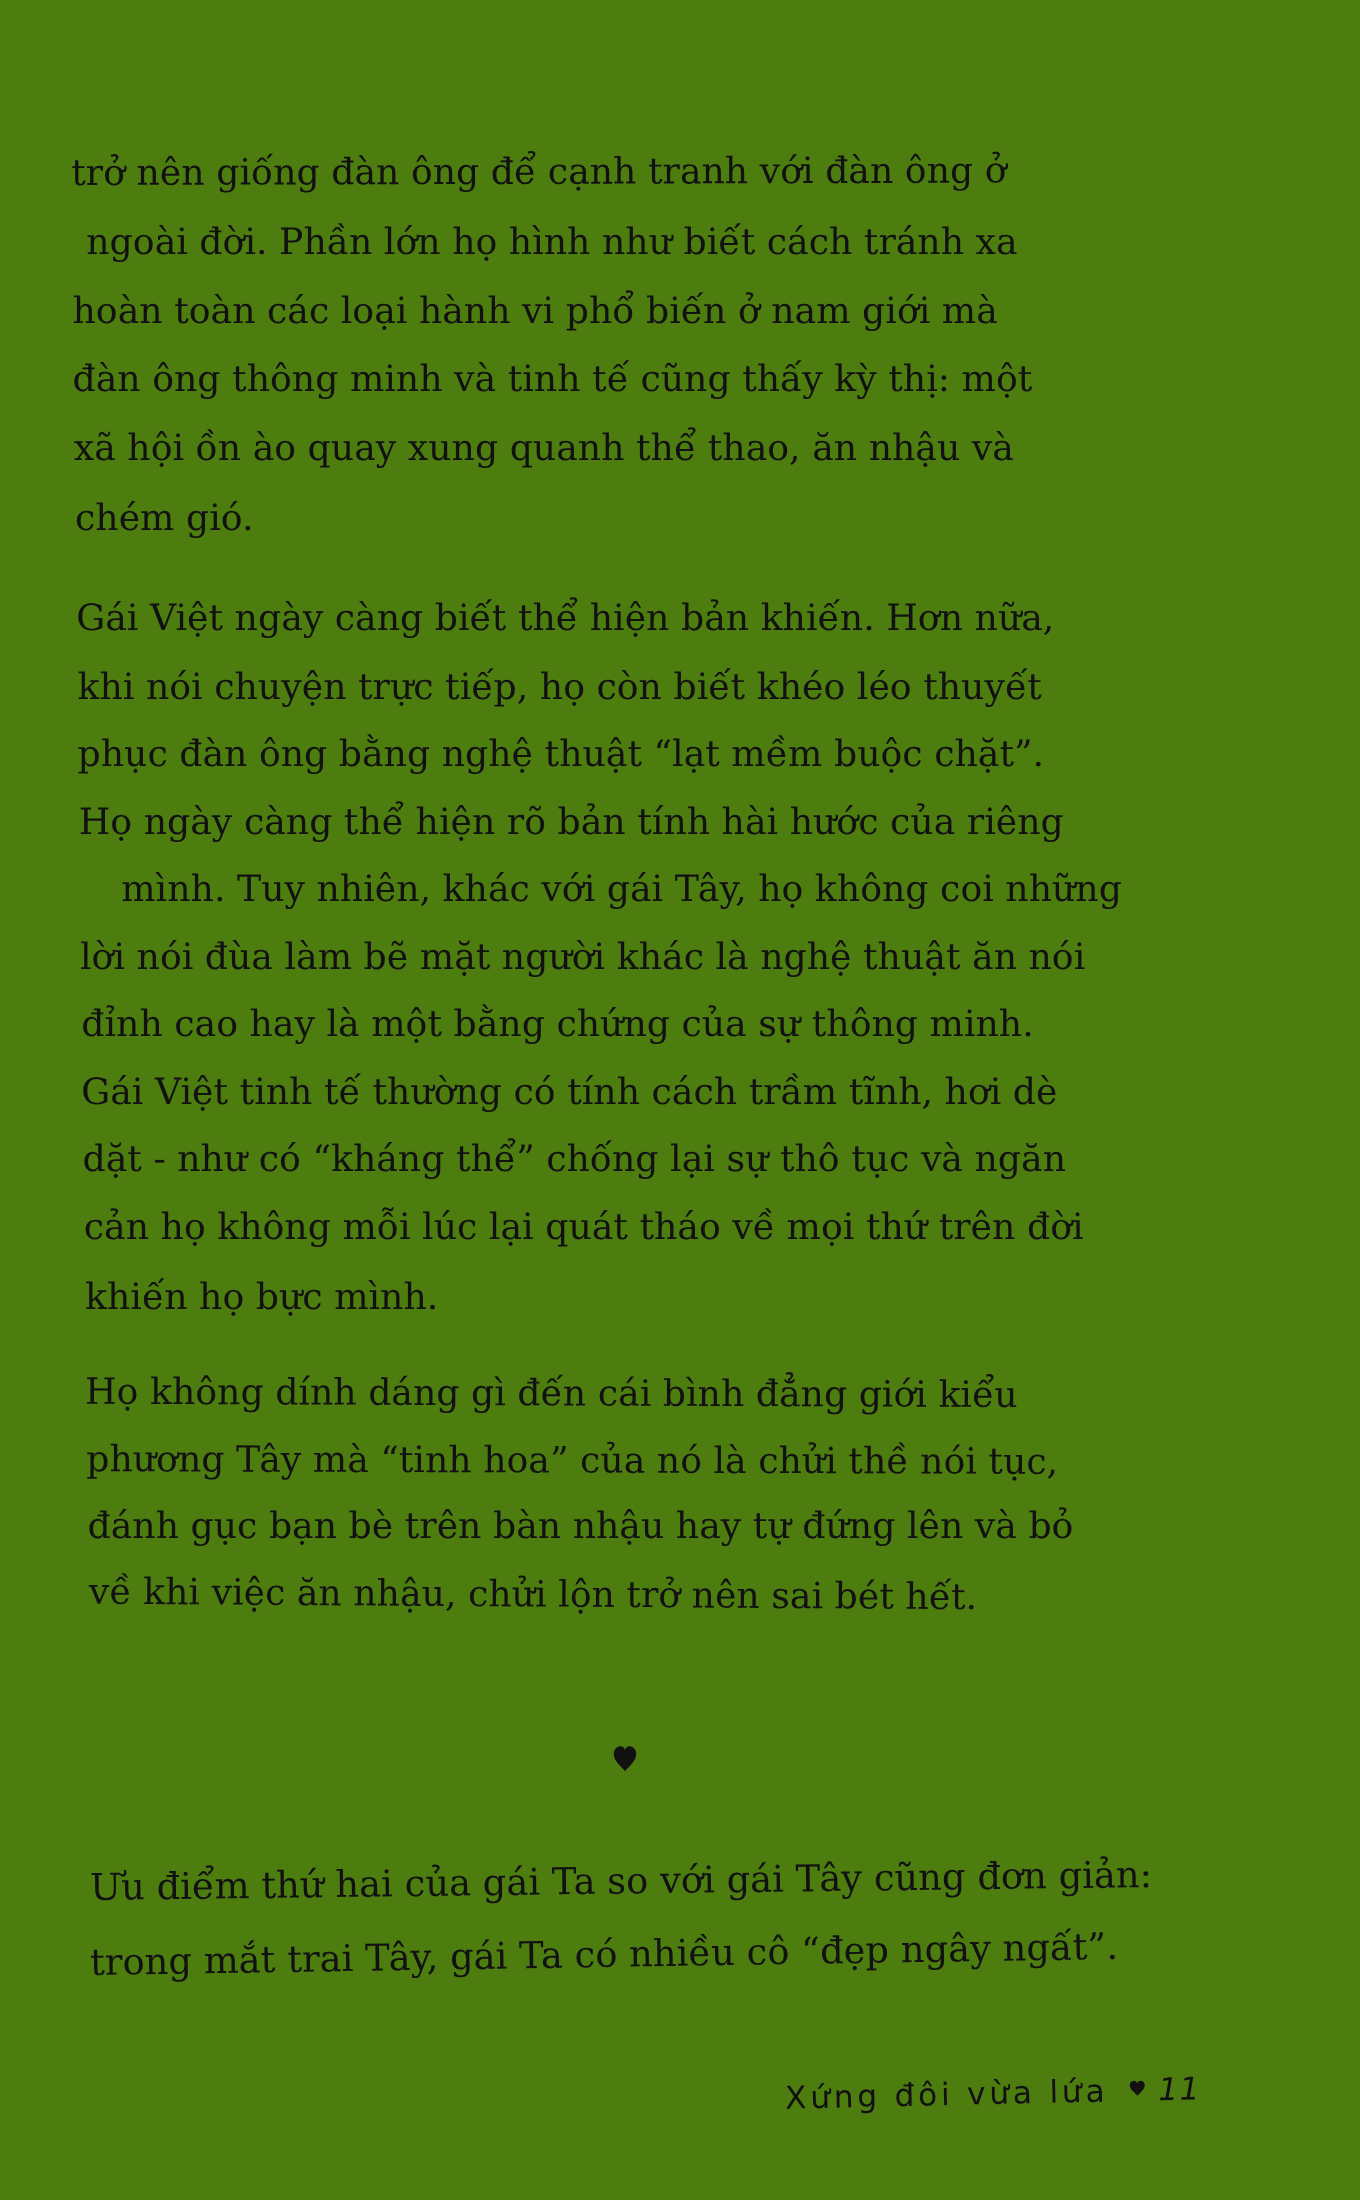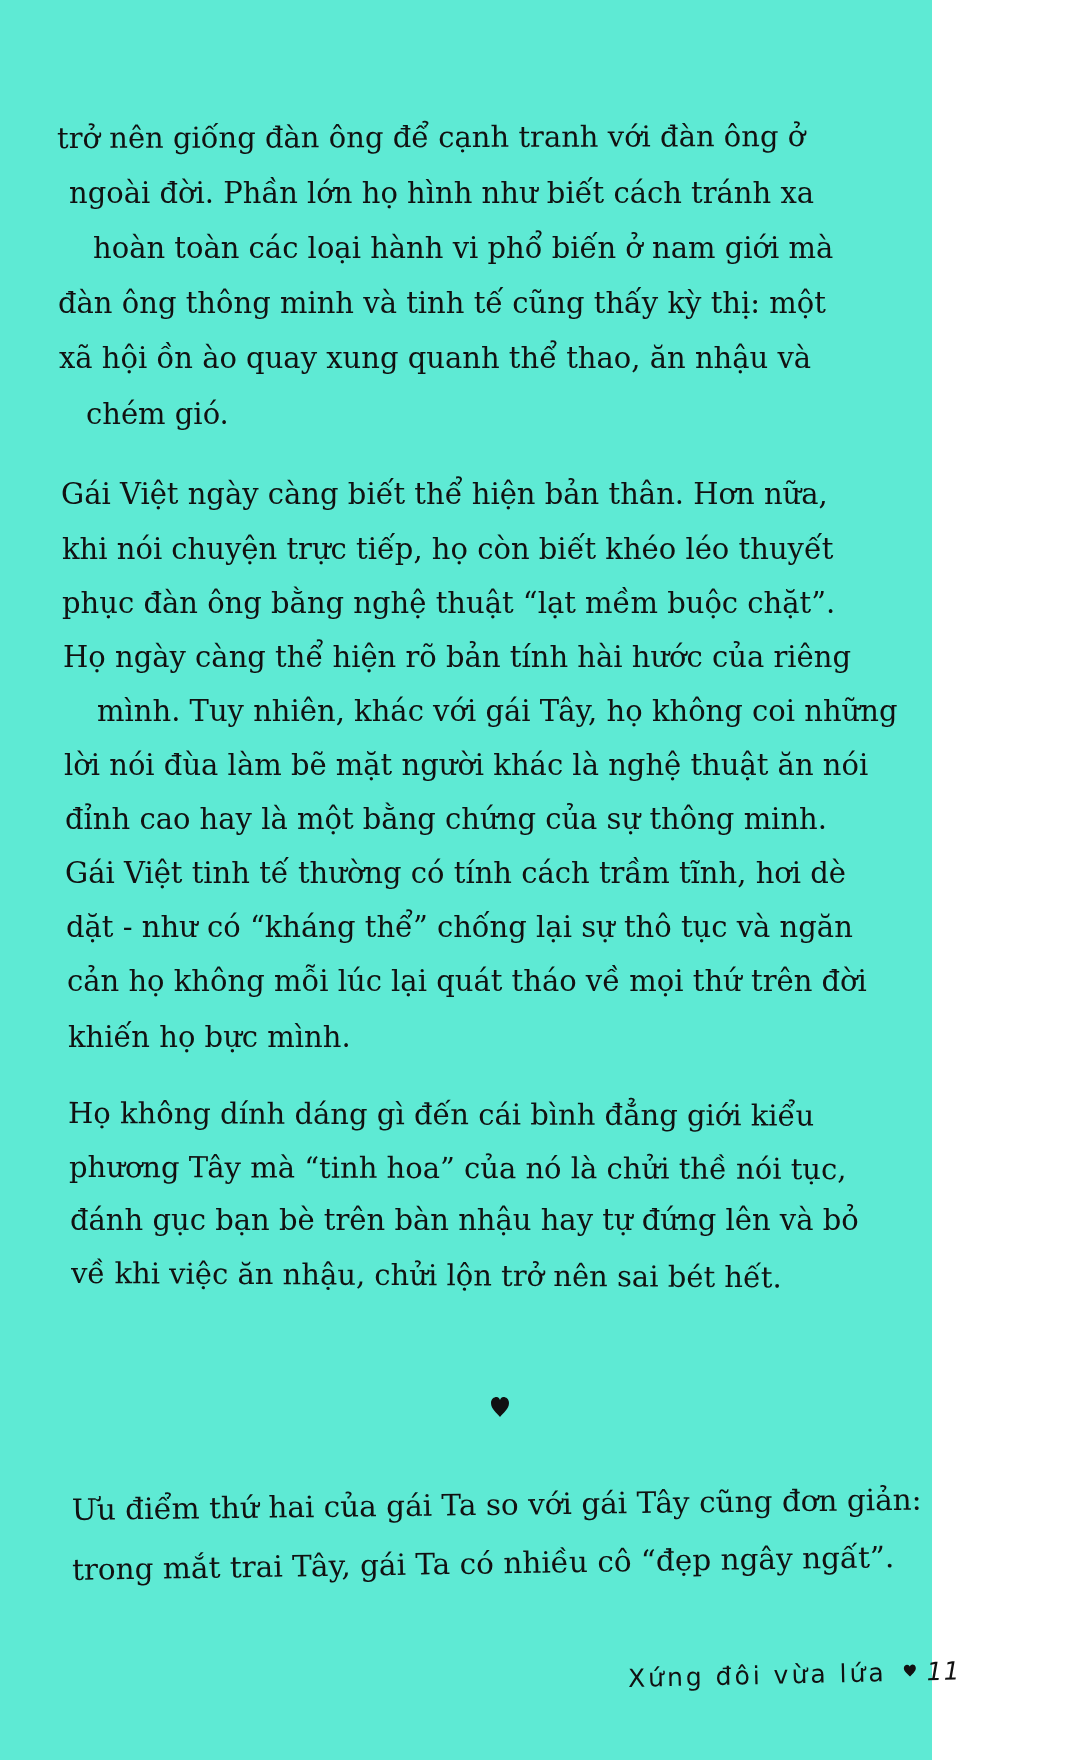--- a/index.html
+++ b/index.html
@@ -11,23 +11,23 @@
       width: 1088px;
       height: 1760px;
       position: relative;
       overflow: hidden;
       color: #111111;
       font-family: "DejaVu Serif", "Liberation Serif", serif;
     }
     .page {
       position: absolute;
       left: 0; top: 0;
-      width: 932px;
+      width: 1088px;
       height: 1760px;
-      background: #5eead4;
+      background: #4d7c0f;
     }
     .line {
       position: absolute;
       white-space: nowrap;
       font-size: 29px;
       line-height: 40px;
       letter-spacing: 0px;
       transform-origin: left center;
     }
     .ornament {
@@ -62,28 +62,28 @@
     }
   </style>
 </head>
 <body>
 
 <div class="page">
 
   <div>
     <div class="line" style="left:57px; top:118px; transform:rotate(-0.15deg);">trở nên giống đàn ông để cạnh tranh với đàn ông ở</div>
     <div class="line" style="left:69px; top:173px;">ngoài đời. Phần lớn họ hình như biết cách tránh xa</div>
-    <div class="line" style="left:58px; top:228px;margin-left:35px;">hoàn toàn các loại hành vi phổ biến ở nam giới mà</div>
+    <div class="line" style="left:58px; top:228px;">hoàn toàn các loại hành vi phổ biến ở nam giới mà</div>
     <div class="line" style="left:58px; top:283px;">đàn ông thông minh và tinh tế cũng thấy kỳ thị: một</div>
     <div class="line" style="left:59px; top:338px;text-align:center;">xã hội ồn ào quay xung quanh thể thao, ăn nhậu và</div>
-    <div class="line" style="left:60px; top:394px;margin-left:26px;">chém gió.</div>
+    <div class="line" style="left:60px; top:394px;">chém gió.</div>
   </div>
 
   <div>
-    <div class="line" style="left:61px; top:474px;">Gái Việt ngày càng biết thể hiện bản thân. Hơn nữa,</div>
+    <div class="line" style="left:61px; top:474px;">Gái Việt ngày càng biết thể hiện bản khiến. Hơn nữa,</div>
     <div class="line" style="left:62px; top:529px;">khi nói chuyện trực tiếp, họ còn biết khéo léo thuyết</div>
     <div class="line" style="left:62px; top:583px;">phục đàn ông bằng nghệ thuật “lạt mềm buộc chặt”.</div>
     <div class="line" style="left:63px; top:637px;text-align:right;">Họ ngày càng thể hiện rõ bản tính hài hước của riêng</div>
     <div class="line" style="left:63px; top:691px;margin-left:34px;">mình. Tuy nhiên, khác với gái Tây, họ không coi những</div>
     <div class="line" style="left:64px; top:745px;">lời nói đùa làm bẽ mặt người khác là nghệ thuật ăn nói</div>
     <div class="line" style="left:65px; top:799px;">đỉnh cao hay là một bằng chứng của sự thông minh.</div>
     <div class="line" style="left:65px; top:853px;">Gái Việt tinh tế thường có tính cách trầm tĩnh, hơi dè</div>
     <div class="line" style="left:66px; top:907px;">dặt - như có “kháng thể” chống lại sự thô tục và ngăn</div>
     <div class="line" style="left:67px; top:961px;">cản họ không mỗi lúc lại quát tháo về mọi thứ trên đời</div>
     <div class="line" style="left:68px; top:1017px;">khiến họ bực mình.</div>

